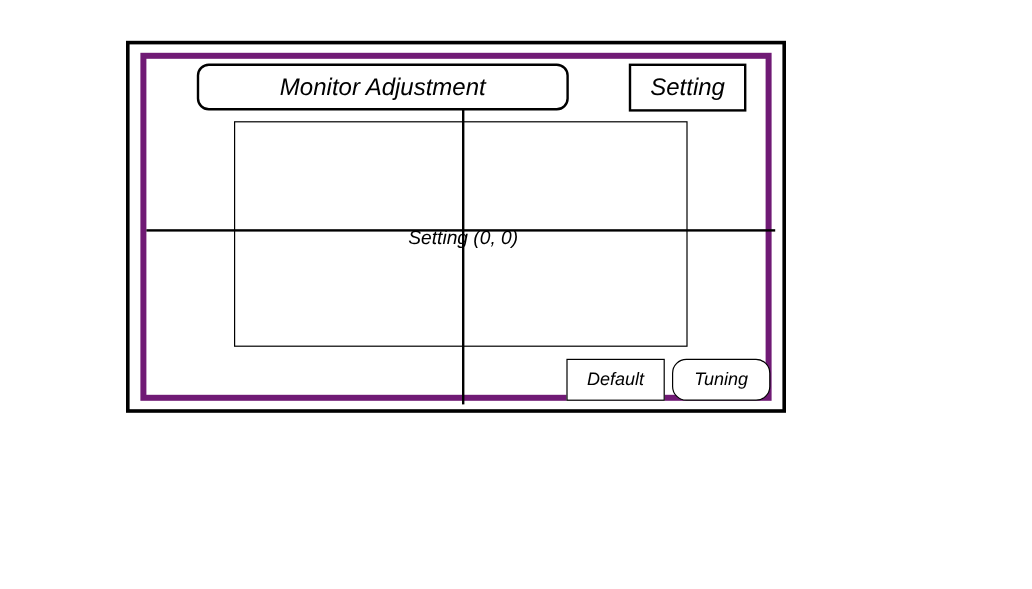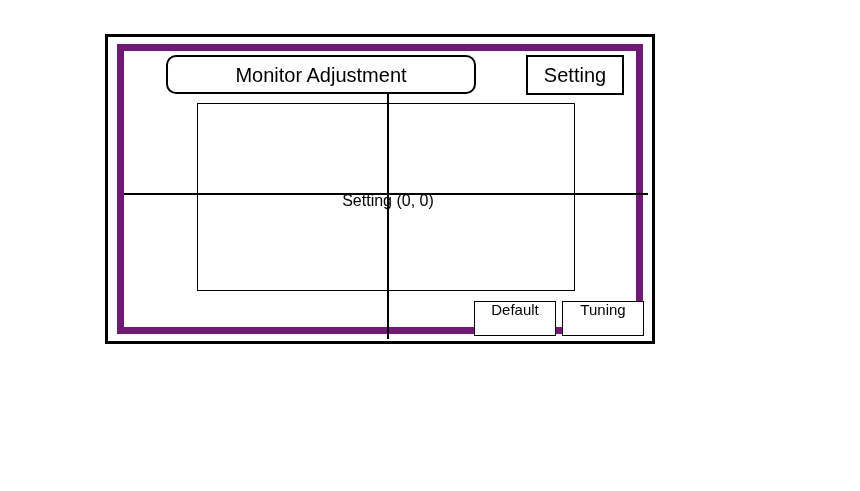--- a/index.html
+++ b/index.html
@@ -29,22 +29,23 @@
   }
 
   
   #monitor-frame-inner {
     position: absolute;
     left: 9px;
     top: 7px;
     width: 526px;
     height: 290px;
     box-sizing: border-box;
-    border: 7px solid #701a75;
+    border: 5px solid #701a75;
     background: #ffffff;
+    font-style: italic;
   }
 
   
   .crosshair-v {
     position: absolute;
     left: 263px;
     top: 38px;
     width: 2px;
     height: 250px;
     background: #000000;
@@ -130,32 +131,32 @@
     top: 162px;
   }
 
   
   .action-button {
     position: absolute;
     box-sizing: border-box;
     border: 1px solid #000000;
     background: #ffffff;
     display: flex;
-    align-items: flex-start;
+    align-items: center;
     justify-content: center;
     height: 35px;
     width: 82px;
   }
   .action-button .label {
     font-size: 15px;
     line-height: 1;
     white-space: nowrap;
   }
   #button-default { left: 350px; top: 250px; }
-  #button-tuning  { left: 438px; top: 250px; }
+  #button-tuning  { left: 438px; top: 250px; border-radius: 12px; }
 </style>
 </head>
 <body>
 
 <div id="monitor-frame-outer">
   <div id="monitor-frame-inner">
 
     <div class="crosshair-v"></div>
     <div class="crosshair-h"></div>
 

